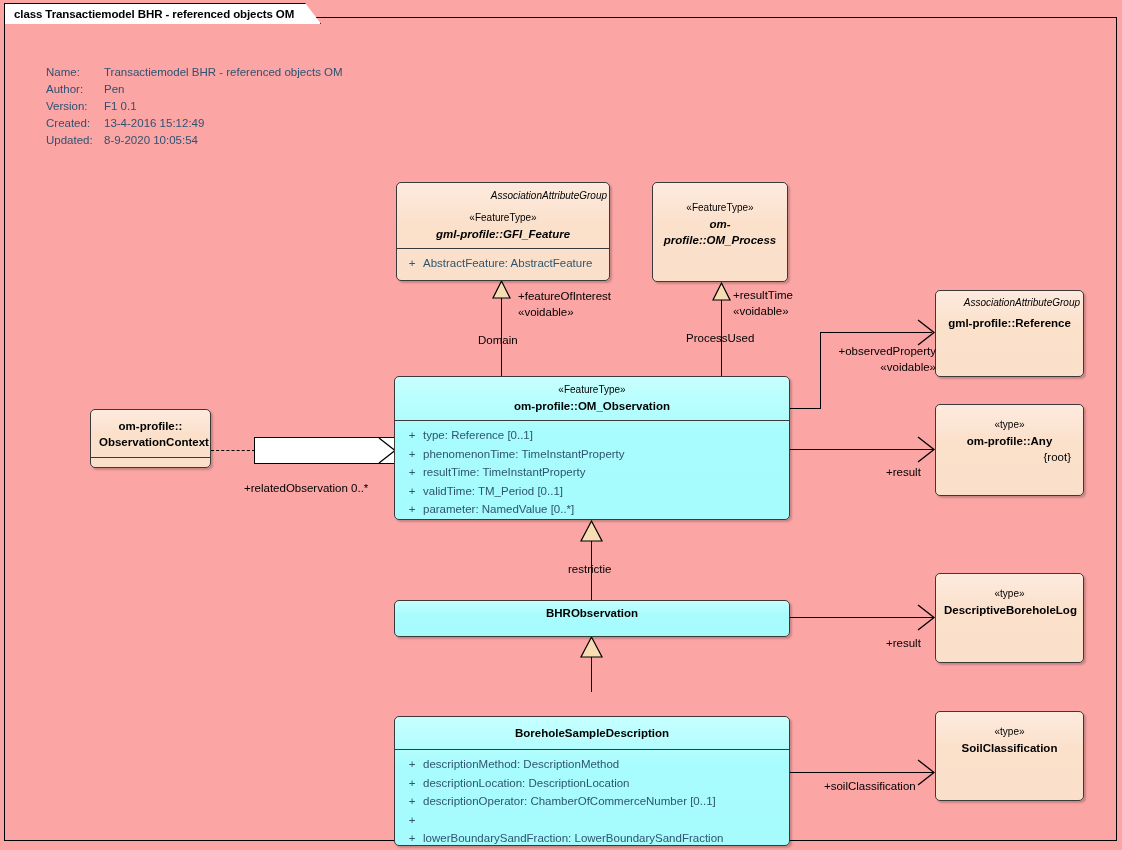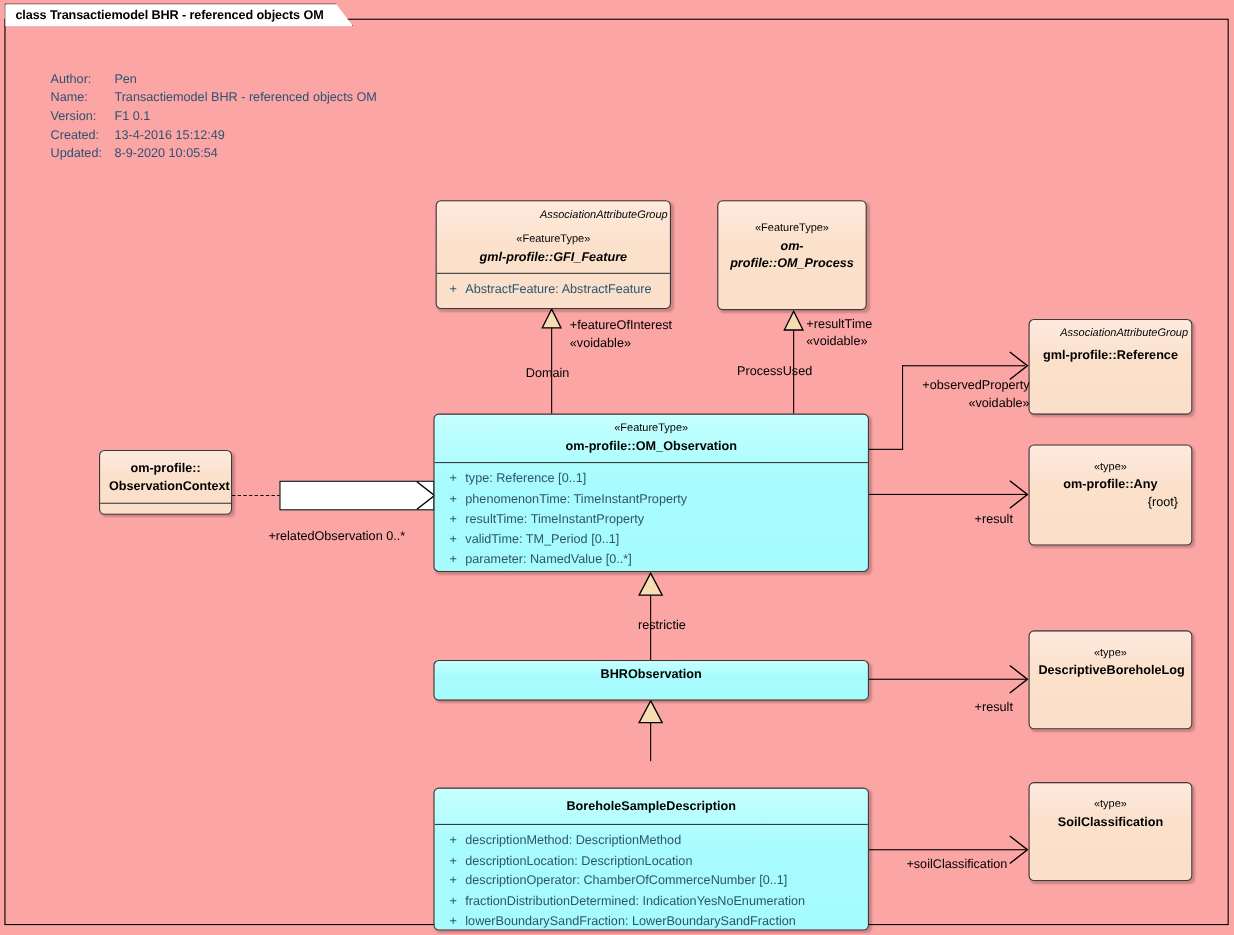--- a/index.html
+++ b/index.html
@@ -54,26 +54,26 @@
 
 <div id="page">
 
   <div class="frame-border"></div>
   <div class="title-tab">
     <span>class Transactiemodel BHR - referenced objects OM</span>
   </div>
 
   <div class="meta">
     <div class="meta-row">
+      <div class="meta-key">Name:</div>
+      <div class="meta-val">Transactiemodel BHR - referenced objects OM</div>
+    </div>
+    <div class="meta-row">
       <div class="meta-key">Author:</div>
       <div class="meta-val">Pen</div>
-    </div>
-    <div class="meta-row">
-      <div class="meta-key">Name:</div>
-      <div class="meta-val">Transactiemodel BHR - referenced objects OM</div>
     </div>
     <div class="meta-row">
       <div class="meta-key">Version:</div>
       <div class="meta-val">F1 0.1</div>
     </div>
     <div class="meta-row">
       <div class="meta-key">Created:</div>
       <div class="meta-val">13-4-2016 15:12:49</div>
     </div>
     <div class="meta-row">
@@ -224,21 +224,20 @@
       <div class="attr">
         <span class="vis">+</span>
         <span>descriptionLocation: DescriptionLocation</span>
       </div>
       <div class="attr">
         <span class="vis">+</span>
         <span>descriptionOperator: ChamberOfCommerceNumber [0..1]</span>
       </div>
       <div class="attr">
         <span class="vis">+</span>
-        <span>fractionDistributionDetermined: IndicationYesNoEnumeration</span>
       </div>
       <div class="attr">
         <span class="vis">+</span>
         <span>lowerBoundarySandFraction: LowerBoundarySandFraction</span>
       </div>
     </div>
   </div>
 
   <div class="node peach" style="left:935px;top:711px;width:149px;height:90px;">
     <div class="hdr" style="padding-top:12px;">
@@ -246,25 +245,25 @@
       <div class="cname">SoilClassification</div>
     </div>
   </div>
 
   <div class="lbl" style="left:518px;top:289px;">+featureOfInterest</div>
   <div class="lbl" style="left:518px;top:305px;">«voidable»</div>
   <div class="lbl" style="left:478px;top:333px;">Domain</div>
 
   <div class="lbl" style="left:733px;top:288px;">+resultTime</div>
   <div class="lbl" style="left:733px;top:304px;">«voidable»</div>
-  <div class="lbl" style="left:670px;top:331px;">ProcessUsed</div>
+  <div class="lbl" style="left:686px;top:331px;">ProcessUsed</div>
 
   <div class="lbl r" style="left:726px;top:344px;width:210px;padding-right:7px;">+observedProperty</div>
   <div class="lbl r" style="left:726px;top:360px;width:210px;padding-right:7px;">«voidable»</div>
 
   <div class="lbl" style="left:886px;top:465px;">+result</div>
   <div class="lbl" style="left:886px;top:636px;">+result</div>
   <div class="lbl" style="left:824px;top:779px;">+soilClassification</div>
 
   <div class="lbl" style="left:244px;top:481px;">+relatedObservation 0..*</div>
-  <div class="lbl" style="left:580px;top:562px;">restrictie</div>
+  <div class="lbl" style="left:568px;top:562px;">restrictie</div>
 
 </div>
 
 </body></html>

